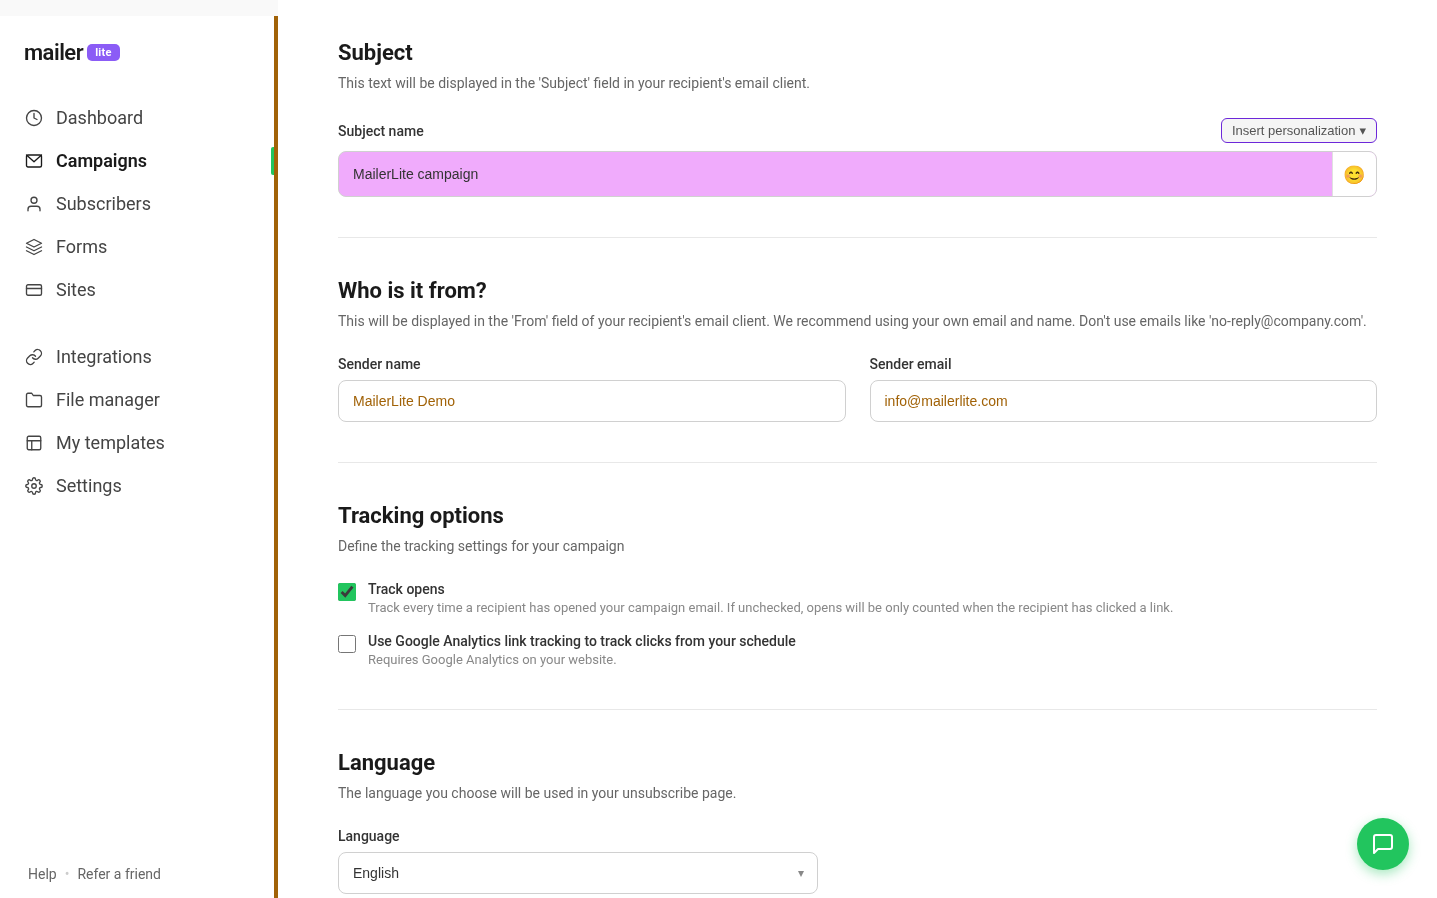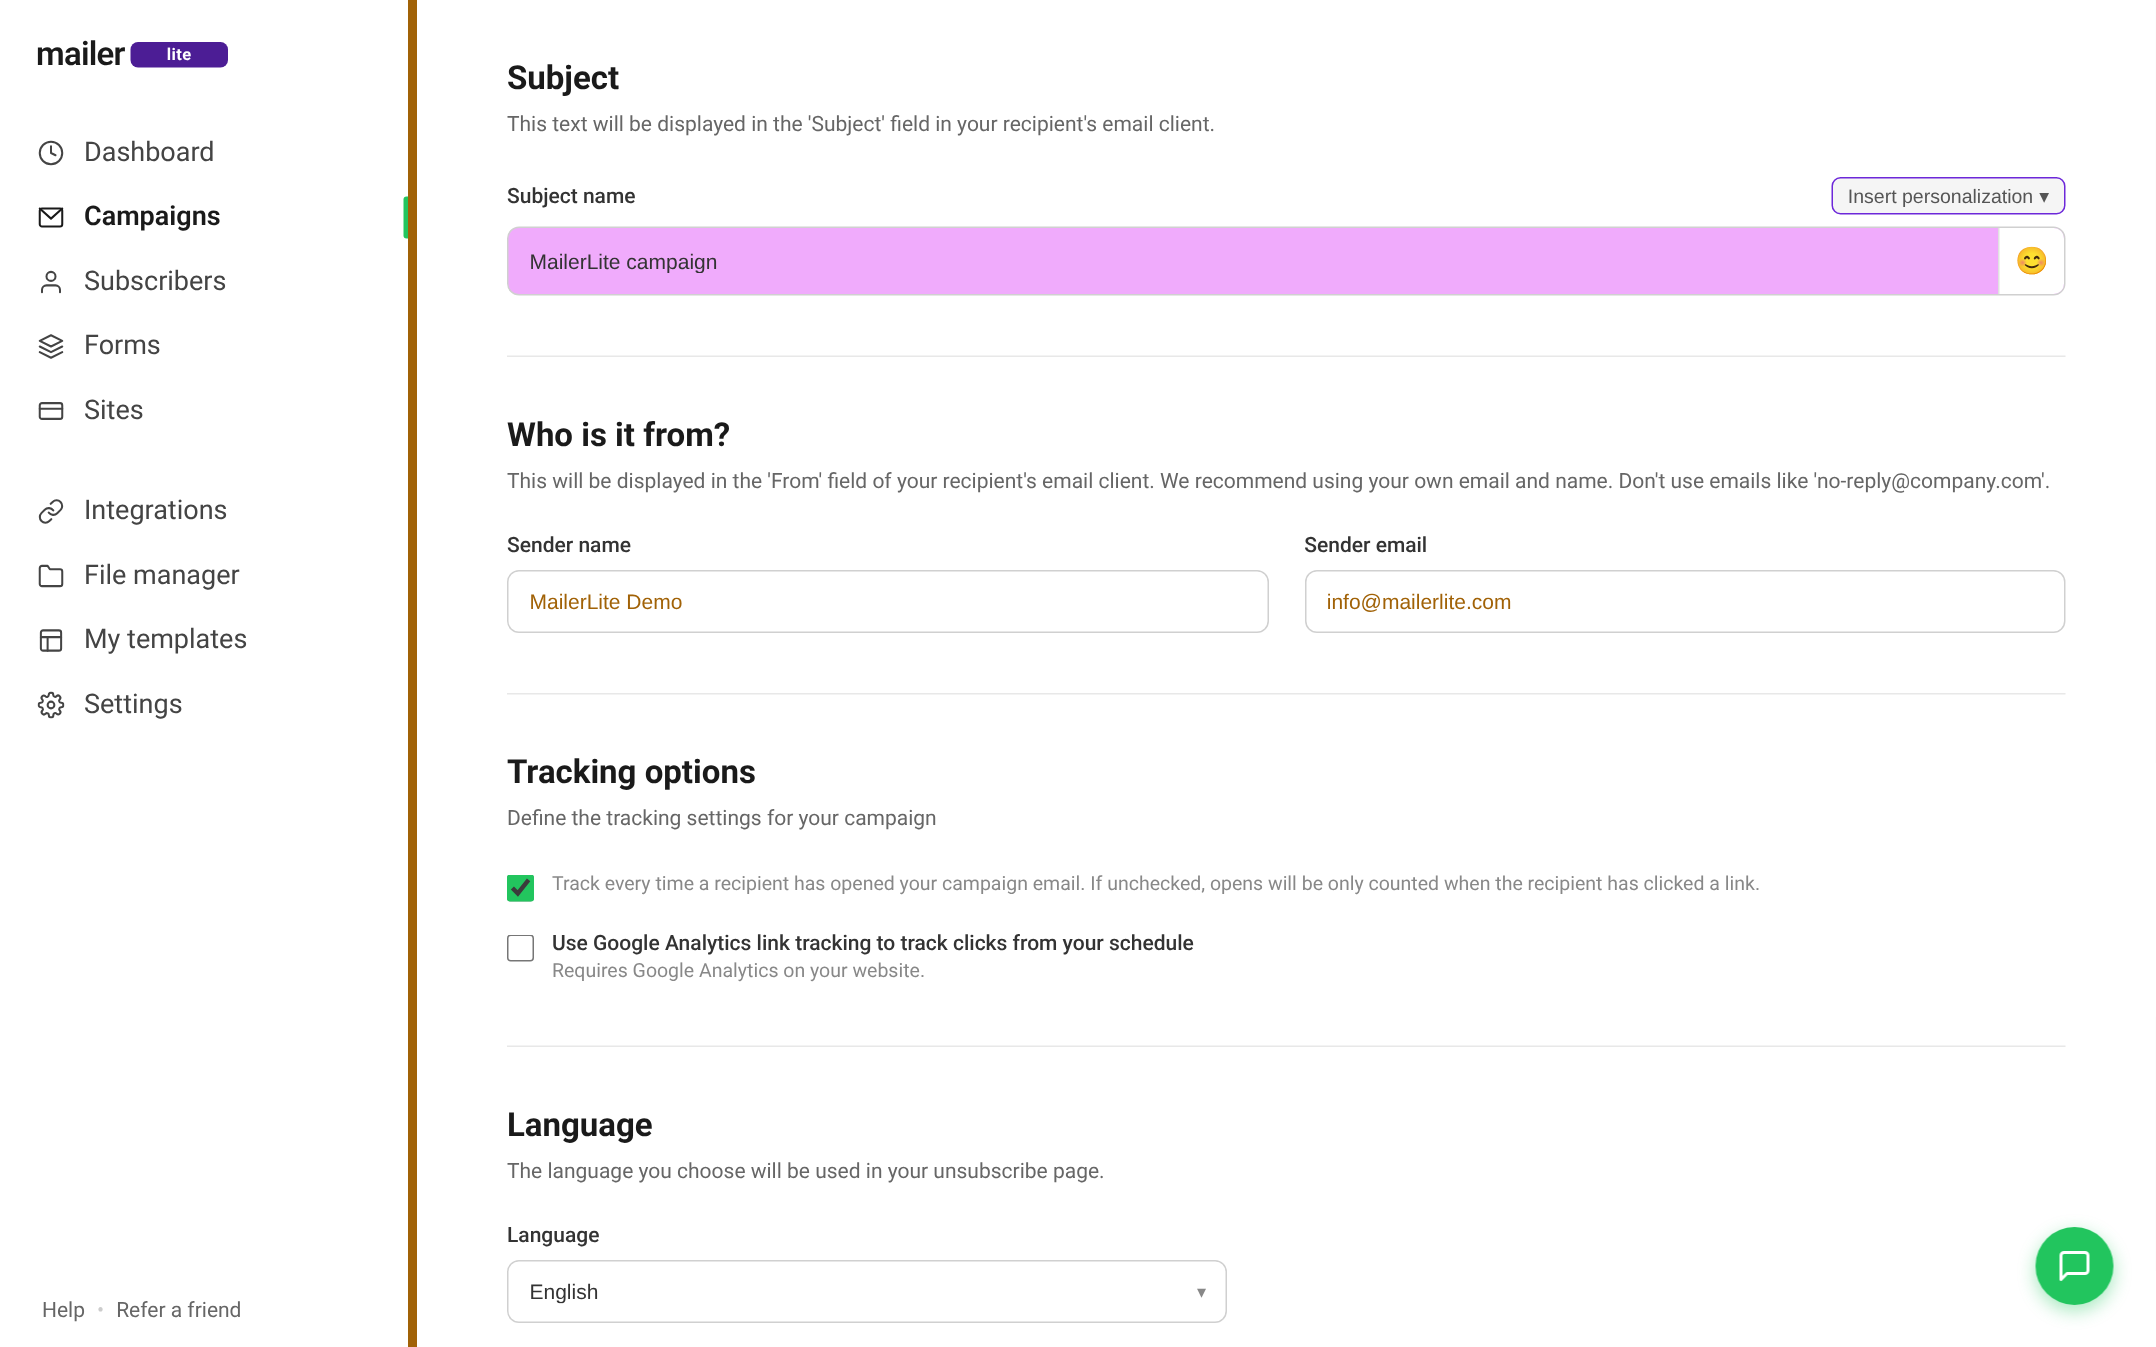--- a/index.html
+++ b/index.html
@@ -3,48 +3,48 @@
   <meta charset="utf-8">
   <style>
     * { box-sizing: border-box; margin: 0; padding: 0; }
     body { font-family: -apple-system, BlinkMacSystemFont, 'Segoe UI', Roboto, sans-serif; background: #f9f9f9; display: flex; min-height: 100vh; }
 
     
     .sidebar {
       width: 278px;
       min-width: 278px;
       background: #fff;
-      border-right: 6px solid #a16207;
+      border-right: 4px solid #a16207;
       display: flex;
       flex-direction: column;
       padding: 0;
       position: fixed;
-      top: 0; left: 0; bottom: 0;
+      top: 16px; left: 0; bottom: 0;
       z-index: 10;
     }
     .logo-area {
       padding: 24px 24px 32px 24px;
     }
     .logo {
       display: flex;
       align-items: center;
       gap: 0;
     }
     .logo-text {
       font-size: 22px;
       font-weight: 600;
       color: #1a1a1a;
       letter-spacing: -0.5px;
     }
     .logo-badge {
-      background: #4c1d95;
+      background: #8b5cf6;
       color: #fff;
       font-size: 11px;
       font-weight: 700;
-      padding: 2px 24px;
+      padding: 2px 8px;
       border-radius: 5px;
       margin-left: 4px;
       letter-spacing: 0.3px;
     }
     .nav-section {
       flex: 1;
       padding: 0 12px;
     }
     .nav-item {
       display: flex;
@@ -425,20 +425,21 @@
 
   <section class="section">
     <h2 class="section-title">Tracking options</h2>
     <p class="section-desc">Define the tracking settings for your campaign</p>
 
     <div class="checkbox-row">
       <div class="checkbox-wrap">
         <input type="checkbox" id="track-opens" checked="" style="">
       </div>
       <div>
+        <div class="checkbox-label">Track opens</div>
         <div class="checkbox-desc">Track every time a recipient has opened your campaign email. If unchecked, opens will be only counted when the recipient has clicked a link.</div>
       </div>
     </div>
 
     <div class="checkbox-row">
       <div class="checkbox-wrap">
         <input type="checkbox" id="google-analytics" style="">
       </div>
       <div>
         <div class="checkbox-label">Use Google Analytics link tracking to track clicks from your schedule</div>

